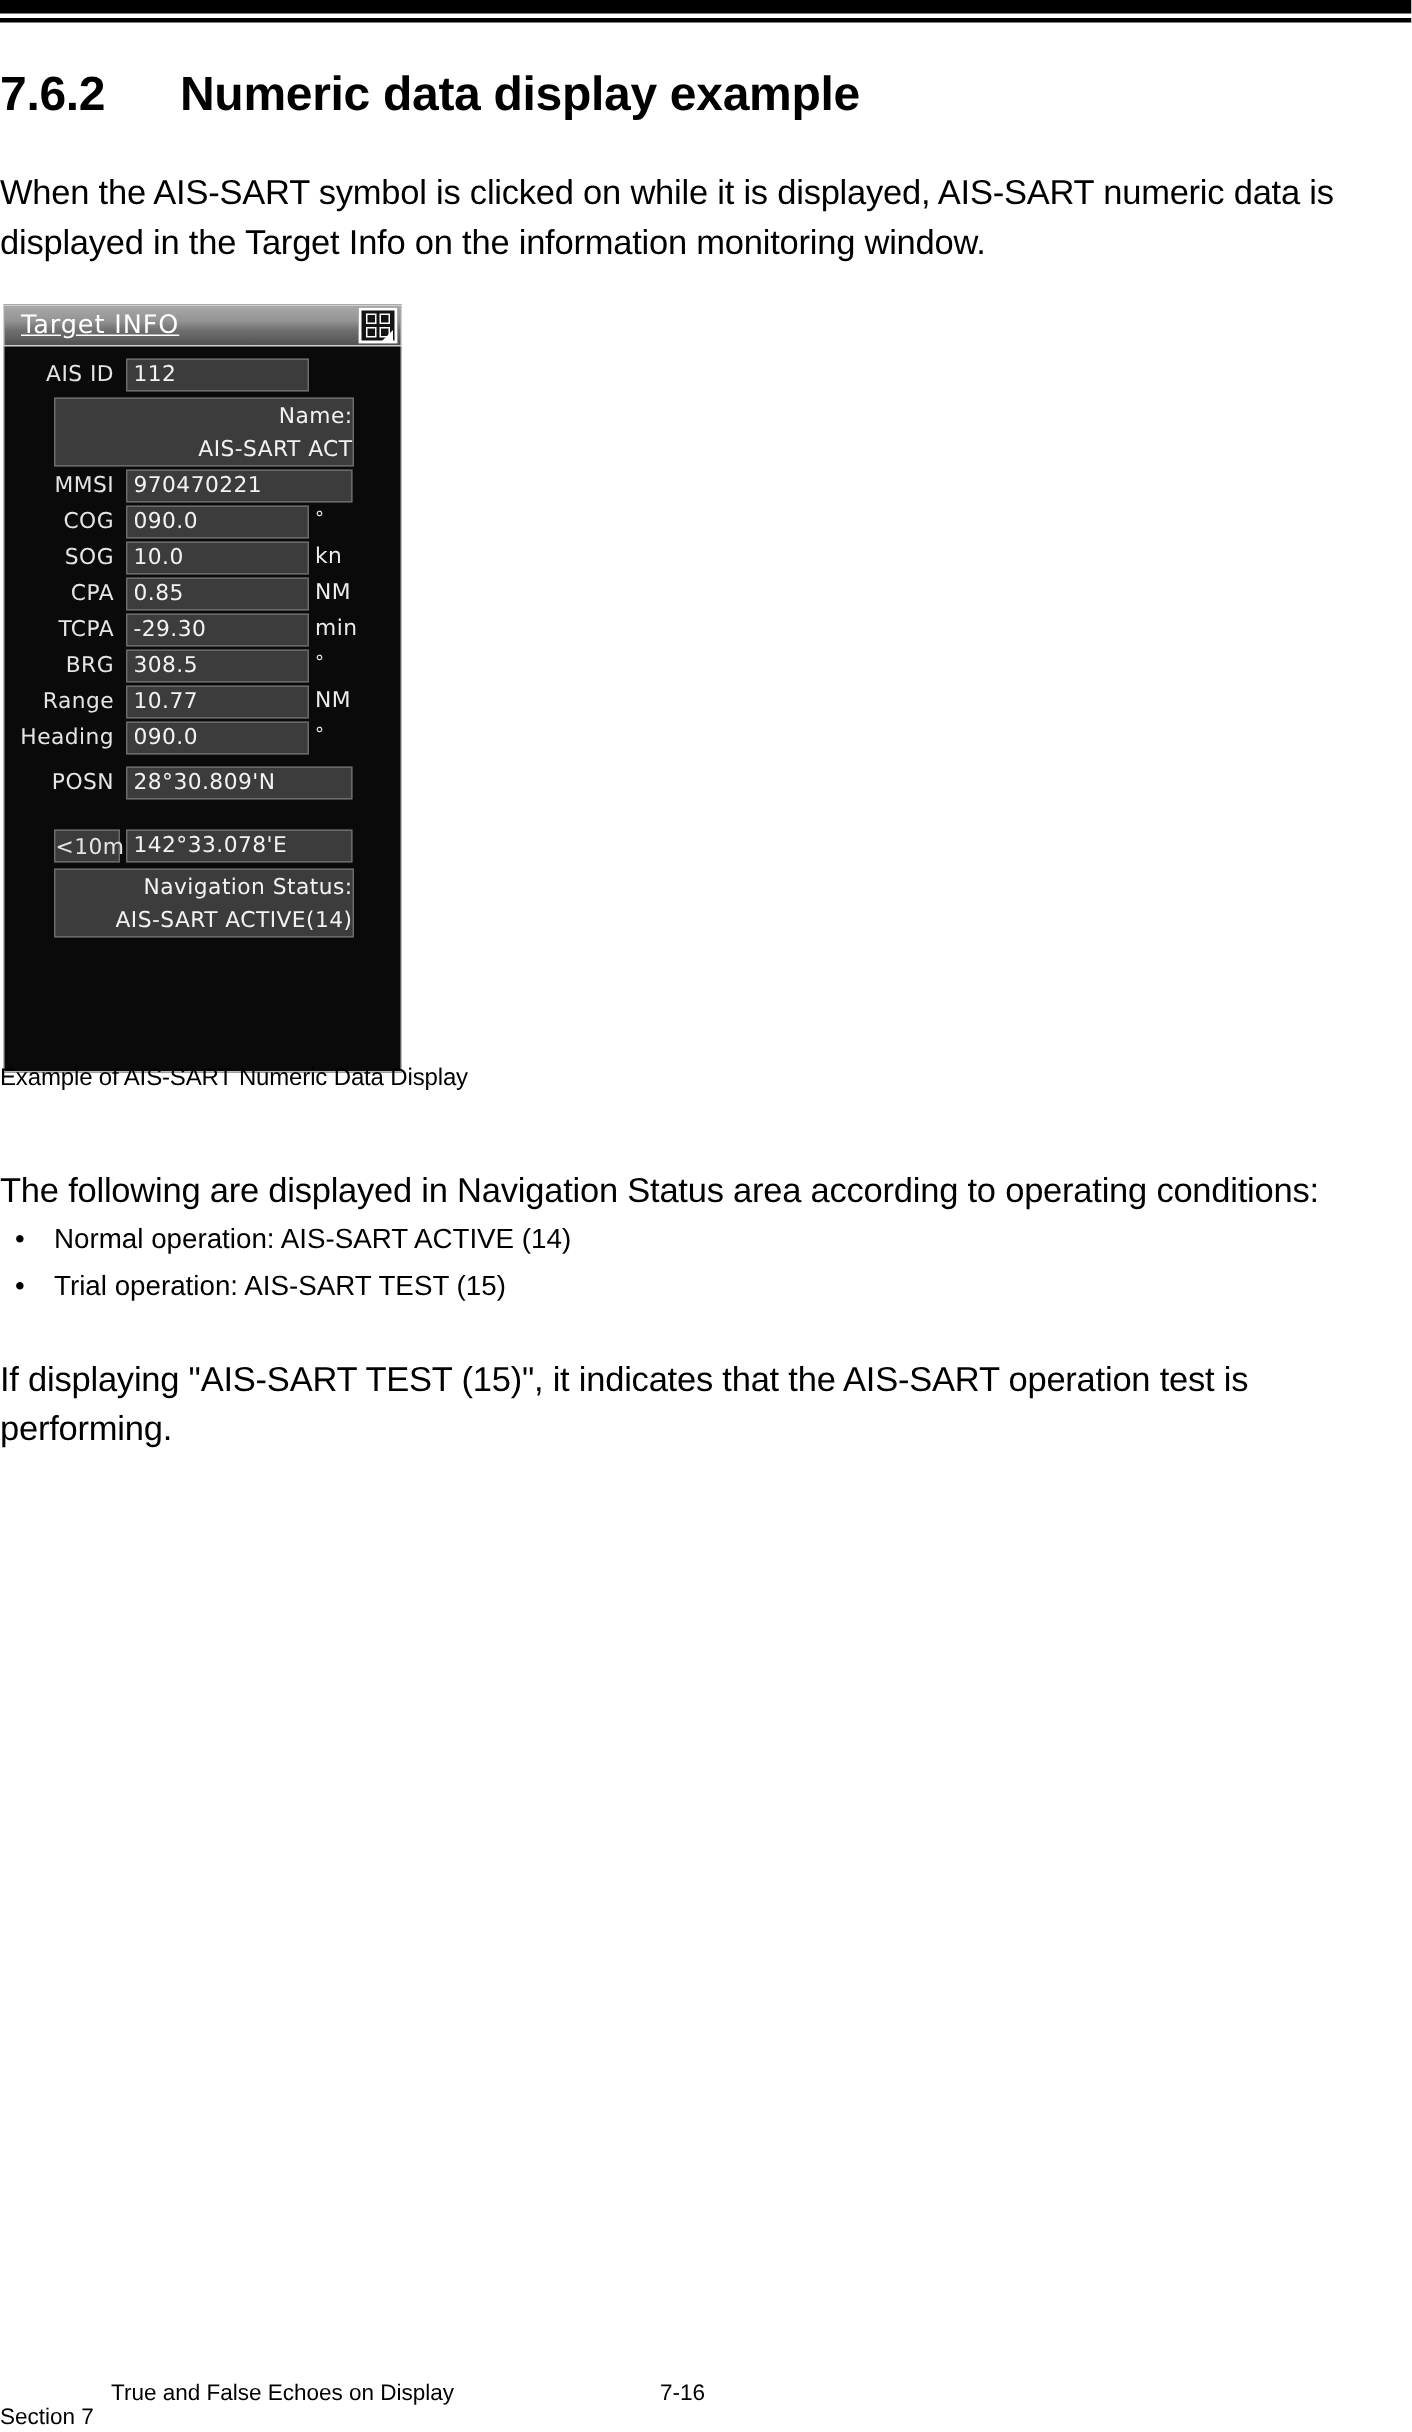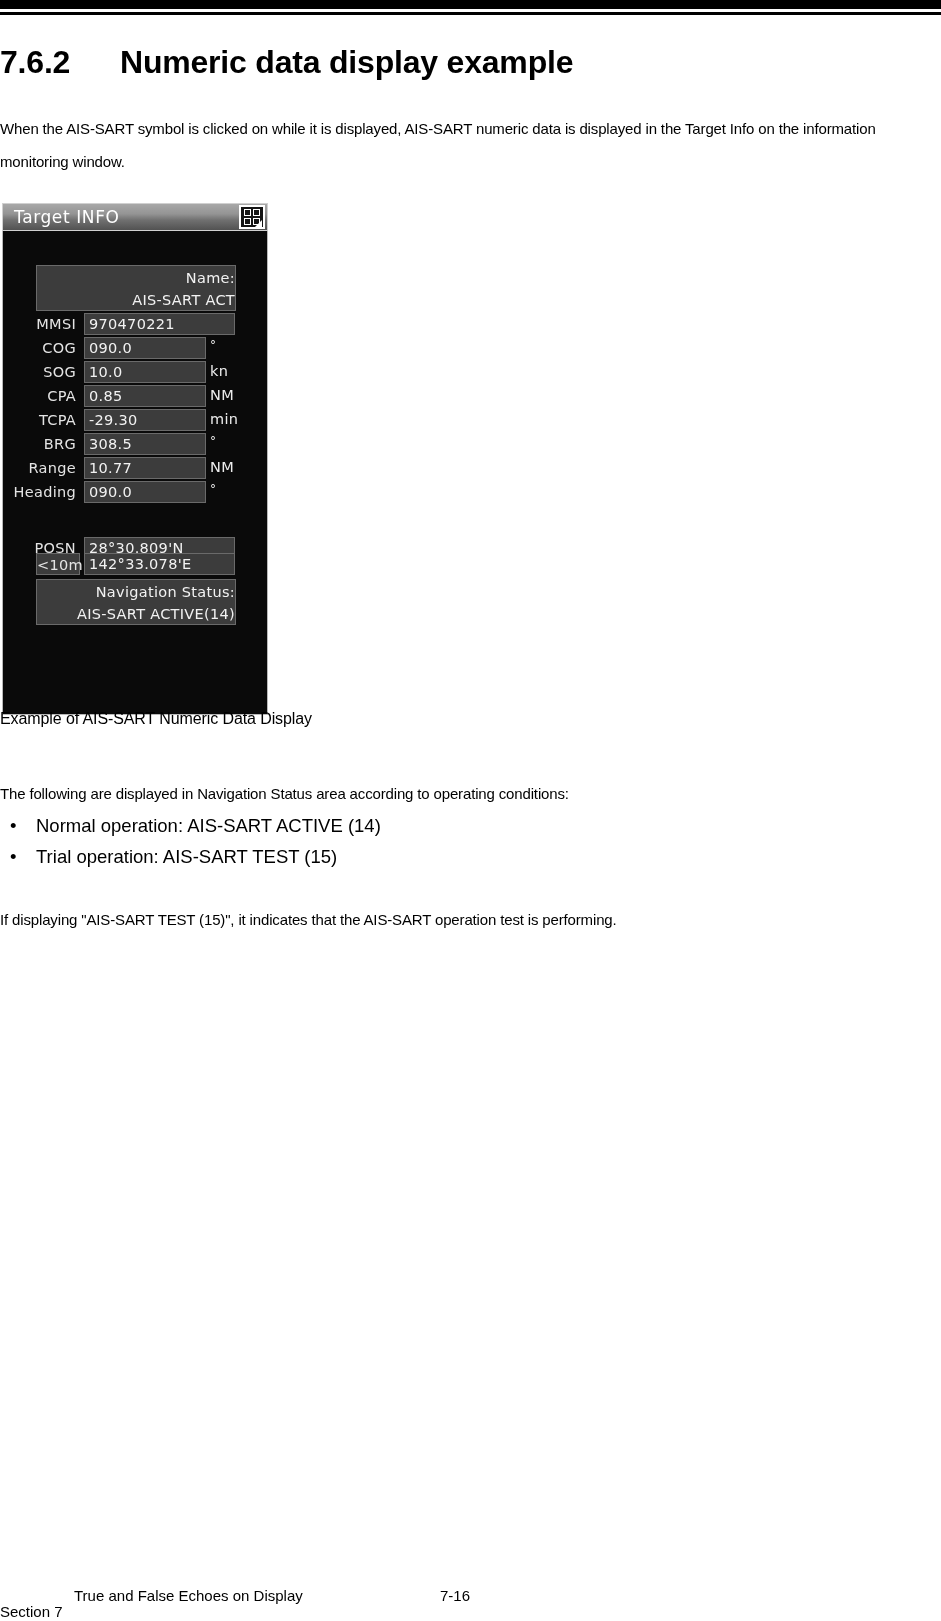--- a/index.html
+++ b/index.html
@@ -39,21 +39,21 @@
     font-weight: bold;
     letter-spacing: -0.2px;
     white-space: nowrap;
   }
   .section-heading .num { display: inline-block; width: 120px; }
 
   .para {
     position: absolute;
     left: 0;
     width: 941px;
-    font-size: 15px;
+    font-size: 23px;
     line-height: 33px;
     letter-spacing: -0.15px;
   }
   .para-intro { top: 112px; }
   .caption {
     position: absolute;
     left: 0; top: 710px;
     font-size: 16px;
     letter-spacing: -0.1px;
   }
@@ -99,20 +99,21 @@
     background: linear-gradient(to bottom, #a8a8a8 0%, #949494 38%, #707070 62%, #525252 100%);
     border: 1px solid #d0d0d0;
   }
   .tinfo-title {
     position: absolute;
     left: 11px; top: 3px;
     font-family: "DejaVu Sans", sans-serif;
     font-size: 17px;
     color: #ffffff;
     letter-spacing: 0.6px;
+    text-decoration: underline;
   }
   .tinfo-menu-icon {
     position: absolute;
     right: 2px; top: 1px;
     width: 26px; height: 24px;
     background: #141414;
     border: 2px solid #ffffff;
     display: flex;
     flex-wrap: wrap;
     align-content: center;
@@ -215,20 +216,24 @@
 
 <div class="section-heading">
   <span class="num">7.6.2</span><span>Numeric data display example</span>
 </div>
 
 <div class="para para-intro">When the AIS-SART symbol is clicked on while it is displayed, AIS-SART numeric data is displayed in the Target Info on the information monitoring window.</div>
 
 <div class="tinfo-panel">
   <div class="tinfo-body">
 
+    <div class="frow" style="top:36px">
+      <div class="flabel">AIS ID</div>
+      <div class="fvalue">112</div>
+    </div>
 
     <div class="fbox2" style="top:62px">
       <span class="l1">Name:</span>
       <span class="l2">AIS-SART ACT</span>
     </div>
 
     <div class="frow" style="top:110px">
       <div class="flabel">MMSI</div>
       <div class="fvalue wide">970470221</div>
     </div>
@@ -269,21 +274,21 @@
       <div class="funit">NM</div>
     </div>
 
     <div class="frow" style="top:278px">
       <div class="flabel">Heading</div>
       <div class="fvalue">090.0</div>
       <div class="funit small">°</div>
     </div>
 
 
-    <div class="frow" style="top:334px">
+    <div class="frow" style="top:308px">
       <div class="flabel">POSN</div>
       <div class="fvalue wide">28°30.809'N</div>
     </div>
 
     <div class="frow" style="top:350px">
       <div class="flabel boxed">&lt;10m</div>
       <div class="fvalue wide">142°33.078'E</div>
     </div>
 
     <div class="fbox2" style="top:376px">

